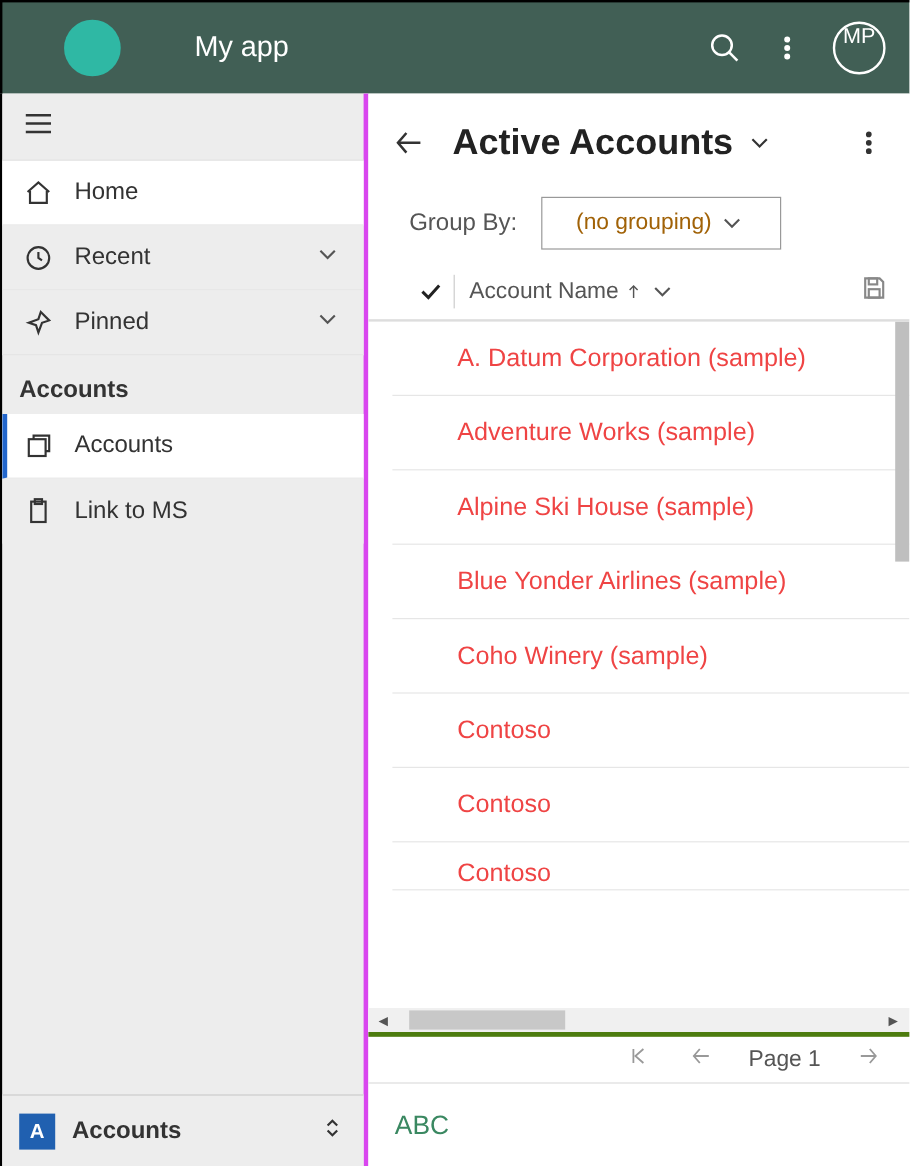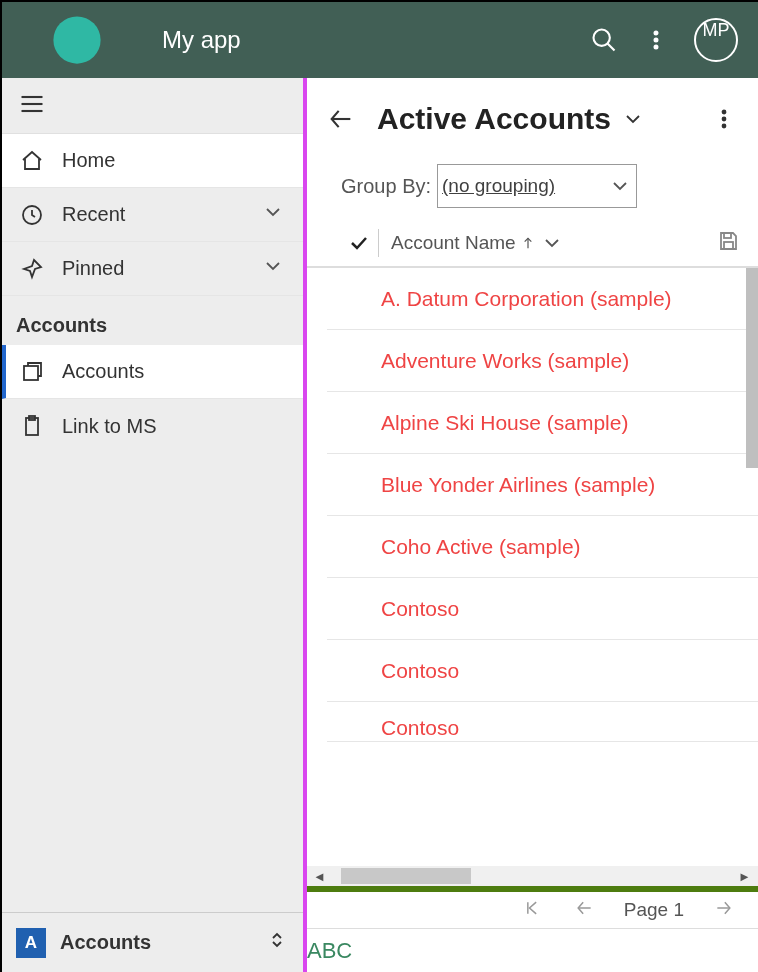--- a/index.html
+++ b/index.html
@@ -126,37 +126,36 @@
     color: #222;
     display:flex; align-items:center; gap:10px;
     cursor:pointer;
   }
   .main-kebab { margin-left:auto; width:32px; height:32px; display:flex; align-items:center; justify-content:center; cursor:pointer; }
 
   .groupby-row {
     display: flex;
     align-items: center;
     padding: 4px 18px 12px 34px;
-    gap: 6px;
+    gap: 20px;
     font-size: 20px;
     color: #555;
   }
   .groupby-select {
     border: 1px solid #999;
     height: 44px;
     min-width: 200px;
     display: flex;
     align-items: center;
     justify-content: space-between;
-    padding: 0 4px;
+    padding: 0 28px;
     font-size: 19px;
-    color: #404040;
+    color: #a16207;
     cursor: pointer;
     background:#fff;
-    text-decoration:underline;
   }
 
   .col-header-row {
     display: flex;
     align-items: center;
     padding: 6px 10px 6px 32px;
     font-size: 19px;
     color: #555;
     border-bottom: 2px solid #ddd;
     height: 48px;
@@ -203,28 +202,29 @@
   .hscroll-thumb { position:absolute; left:14px; top:0; width:130px; height:16px; background:#c8c8c8;}
   .hscroll-arrow { width:14px; height:14px; color:#555; font-size:13px;}
 
   .pager-row {
     height: 42px;
     display:flex; align-items:center; justify-content:flex-end;
     gap: 28px;
     padding: 0 22px;
     font-size: 19px;
     color:#555;
-    border-top:6px solid #4d7c0f;
+    border-top:4px solid #4d7c0f;
   }
   .pager-btn { cursor:pointer; color:#888; width:24px; text-align:center;}
 
   .bottom-abc {
-    height: 44px;
+    height: 70px;
     border-top: 1px solid #ddd;
     display:flex; align-items:center;
+    padding-left: 22px;
     font-size: 22px;
     color: #3a8861;
     cursor:pointer;
   }
 
   
   svg.ico { width: 24px; height: 24px; stroke: currentColor; fill: none; stroke-width: 1.8; }
   svg.ico-lg { width: 28px; height: 28px; }
 </style>
 </head>
@@ -402,21 +402,21 @@
           <div class="list-row">
             <span>Adventure Works (sample)</span>
           </div>
           <div class="list-row">
             <span>Alpine Ski House (sample)</span>
           </div>
           <div class="list-row">
             <span>Blue Yonder Airlines (sample)</span>
           </div>
           <div class="list-row">
-            <span>Coho Active (sample)</span>
+            <span>Coho Winery (sample)</span>
           </div>
           <div class="list-row">
             <span>Contoso</span>
           </div>
           <div class="list-row">
             <span>Contoso</span>
           </div>
           <div class="list-row partial">
             <span>Contoso</span>
           </div>

